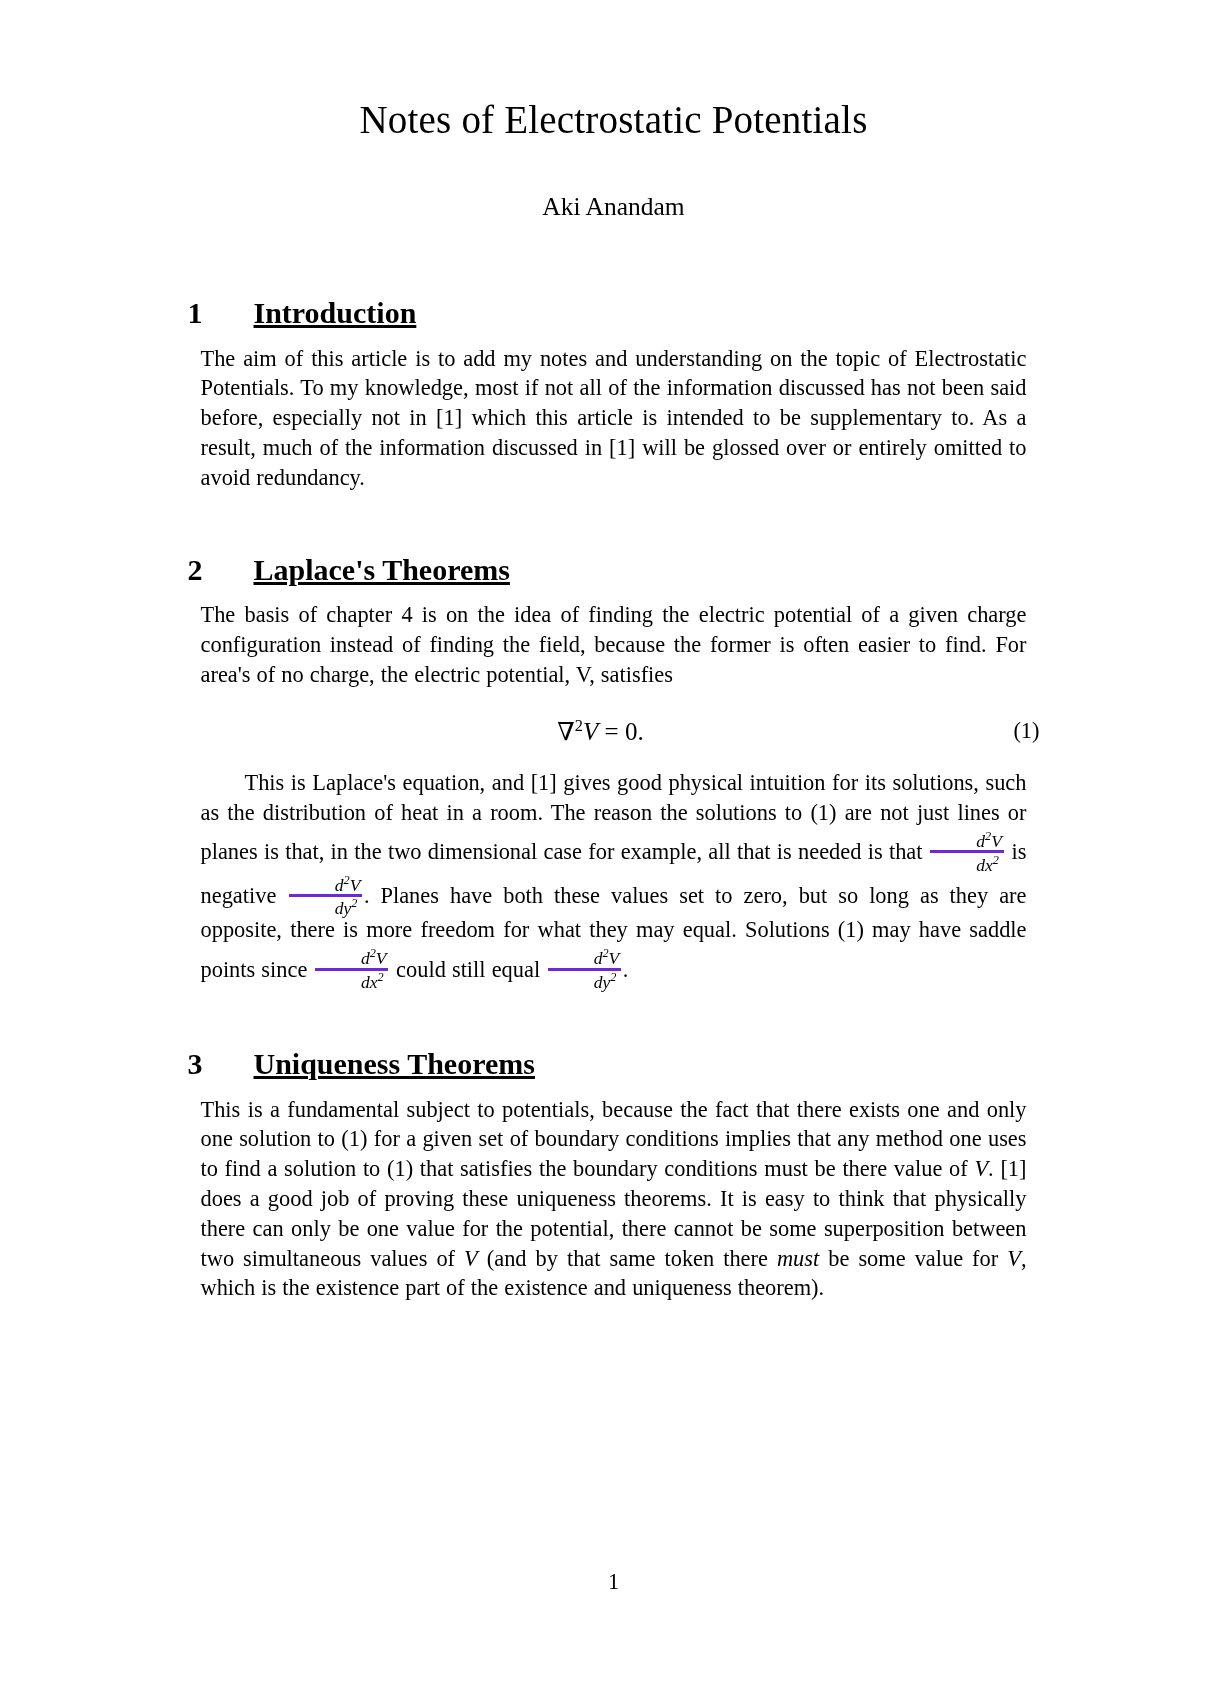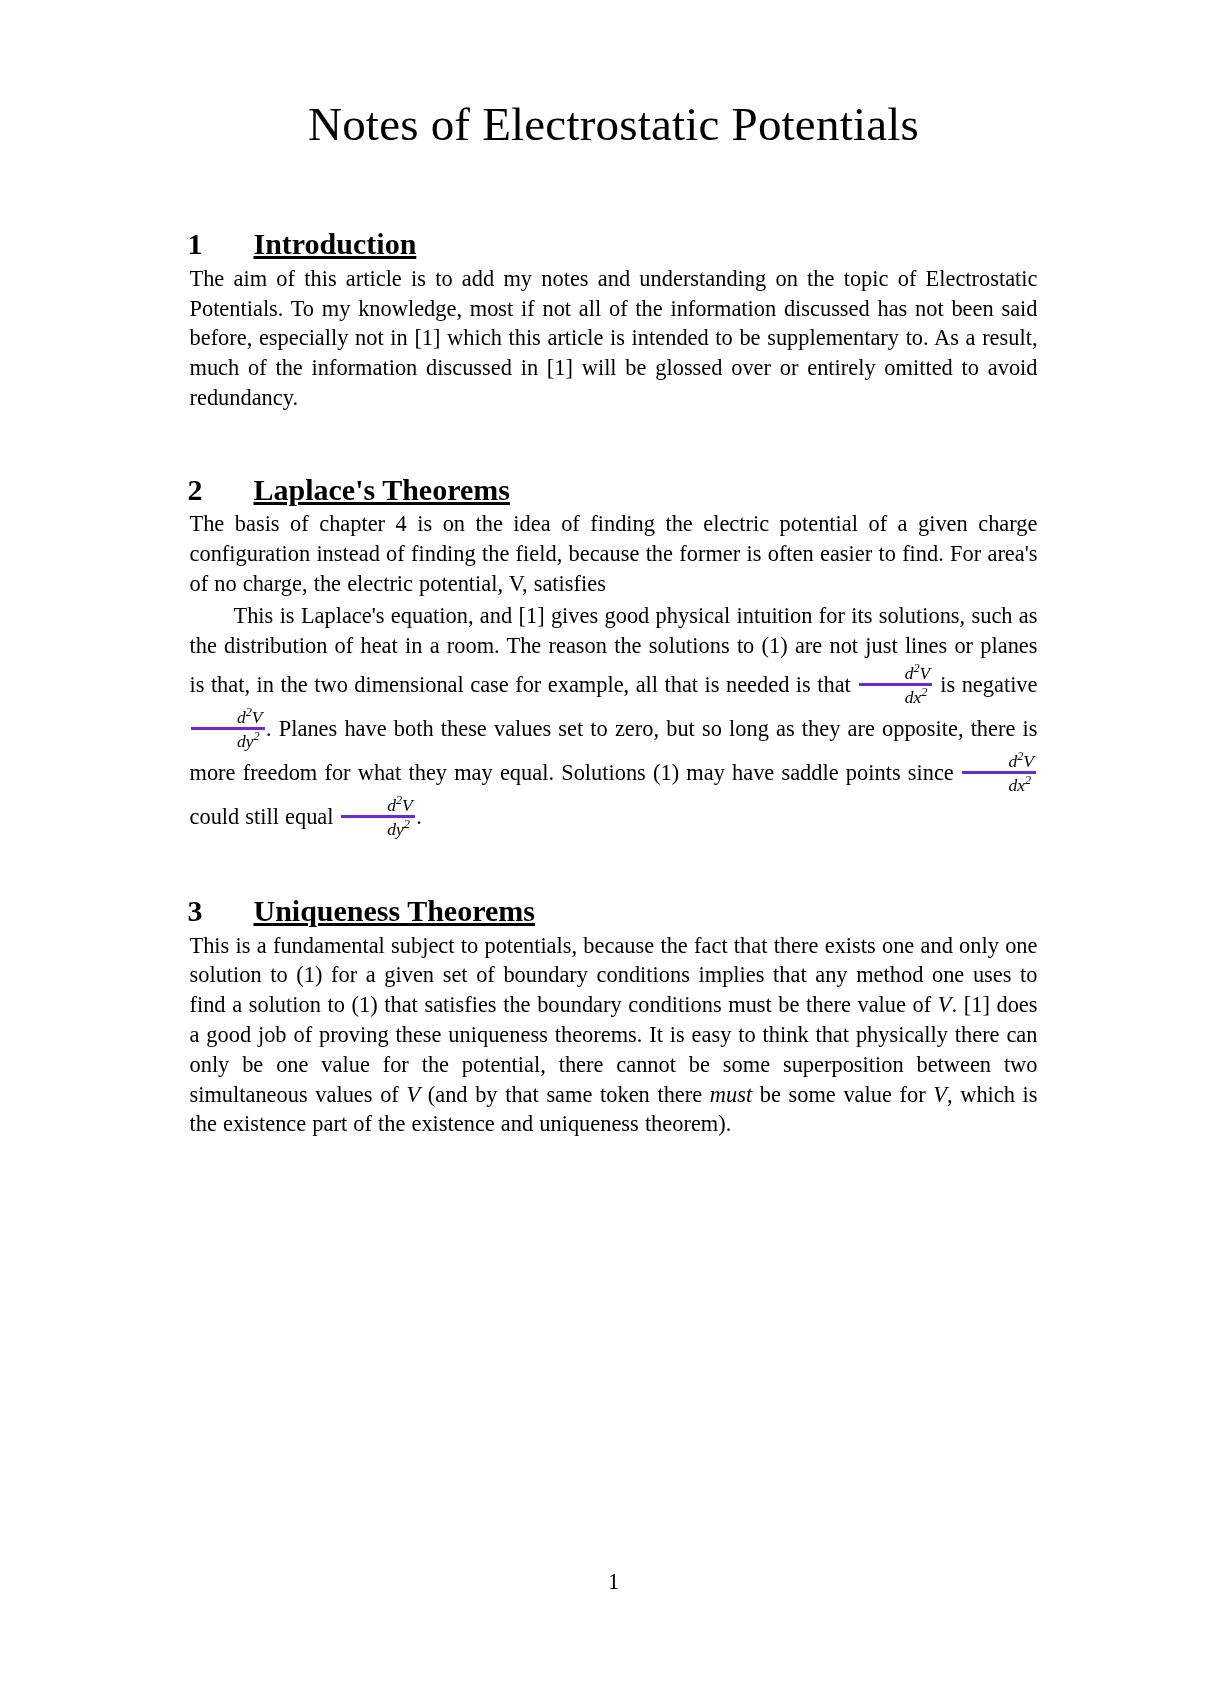--- a/index.html
+++ b/index.html
@@ -24,21 +24,21 @@
     background: #fff;
   }
   .content {
     width: 852px;
     margin: 0 auto;
     padding-top: 96px;
   }
 
   
   .doc-title {
-    font-size: 47px;
+    font-size: 39px;
     text-align: center;
     font-weight: normal;
     letter-spacing: 0.2px;
     margin: 0 0 0 0;
     line-height: 1.22;
   }
   .doc-author {
     font-size: 25.5px;
     text-align: center;
     margin-top: 48px;
@@ -68,21 +68,21 @@
 
   .sec-1-wrap { margin-top: 74px; }
   .sec-2-wrap { margin-top: 60px; }
   .sec-3-wrap { margin-top: 58px; }
 
   p.body {
     font-size: 22.4px;
     line-height: 29.8px;
     text-align: justify;
     text-align-last: left;
-    margin: 2px;
+    margin: 13px;
     hyphens: none;
     word-spacing: 0.5px;
   }
   .sec-body { margin-top: 26px; }
   .indent { text-indent: 44px; }
 
   
   .equation-row {
     display: flex;
     align-items: center;
@@ -145,38 +145,44 @@
 </style>
 </head>
 <body>
 
 <div class="page">
 
   <div class="content">
 
     <h1 class="doc-title">Notes of Electrostatic Potentials</h1>
 
+    <div class="doc-author">Aki Anandam</div>
 
 
     <div class="sec-1-wrap">
       <div class="section-heading">
         <span class="sec-num">1</span>
         <span class="sec-title">Introduction</span>
       </div>
       <p class="body sec-body">The aim of this article is to add my notes and understanding on the topic of Electrostatic Potentials. To my knowledge, most if not all of the information discussed has not been said before, especially not in [1] which this article is intended to be supplementary to. As a result, much of the information discussed in [1] will be glossed over or entirely omitted to avoid redundancy.</p>
     </div>
 
     <div class="sec-2-wrap">
       <div class="section-heading">
         <span class="sec-num">2</span>
         <span class="sec-title">Laplace's Theorems</span>
       </div>
 
       <p class="body sec-body">The basis of chapter 4 is on the idea of finding the electric potential of a given charge configuration instead of finding the field, because the former is often easier to find. For area's of no charge, the electric potential, V, satisfies</p>
 
+      <div class="equation-row">
+        <span class="eq-spacer"></span>
+        <span class="eq-body"><span class="nabla">∇</span><span class="sup">2</span><span class="mi">V</span>&nbsp;<span class="upright">=</span>&nbsp;<span class="upright">0.</span></span>
+        <span class="eq-number">(1)</span>
+      </div>
 
       <p class="body indent"><span>This is Laplace's equation, and [1] gives good physical intuition for its solutions, such as the distribution of heat in a room. The reason the solutions to (1) are not just lines or planes is that, in the two dimensional case for example, all that is needed is that</span>
         <span class="frac"><span class="num"><span class="mi">d</span><span class="sup">2</span><span class="mi">V</span></span><span class="den"><span class="mi">dx</span><span class="sup">2</span></span></span>
         <span>is negative</span>
         <span class="frac"><span class="num"><span class="mi">d</span><span class="sup">2</span><span class="mi">V</span></span><span class="den"><span class="mi">dy</span><span class="sup">2</span></span></span><span>. Planes have both these values set to zero, but so long as they are opposite, there is more freedom for what they may equal. Solutions (1) may have saddle points since</span>
         <span class="frac"><span class="num"><span class="mi">d</span><span class="sup">2</span><span class="mi">V</span></span><span class="den"><span class="mi">dx</span><span class="sup">2</span></span></span>
         <span>could still equal</span>
         <span class="frac"><span class="num"><span class="mi">d</span><span class="sup">2</span><span class="mi">V</span></span><span class="den"><span class="mi">dy</span><span class="sup">2</span></span></span><span>.</span>
       </p>
     </div>

